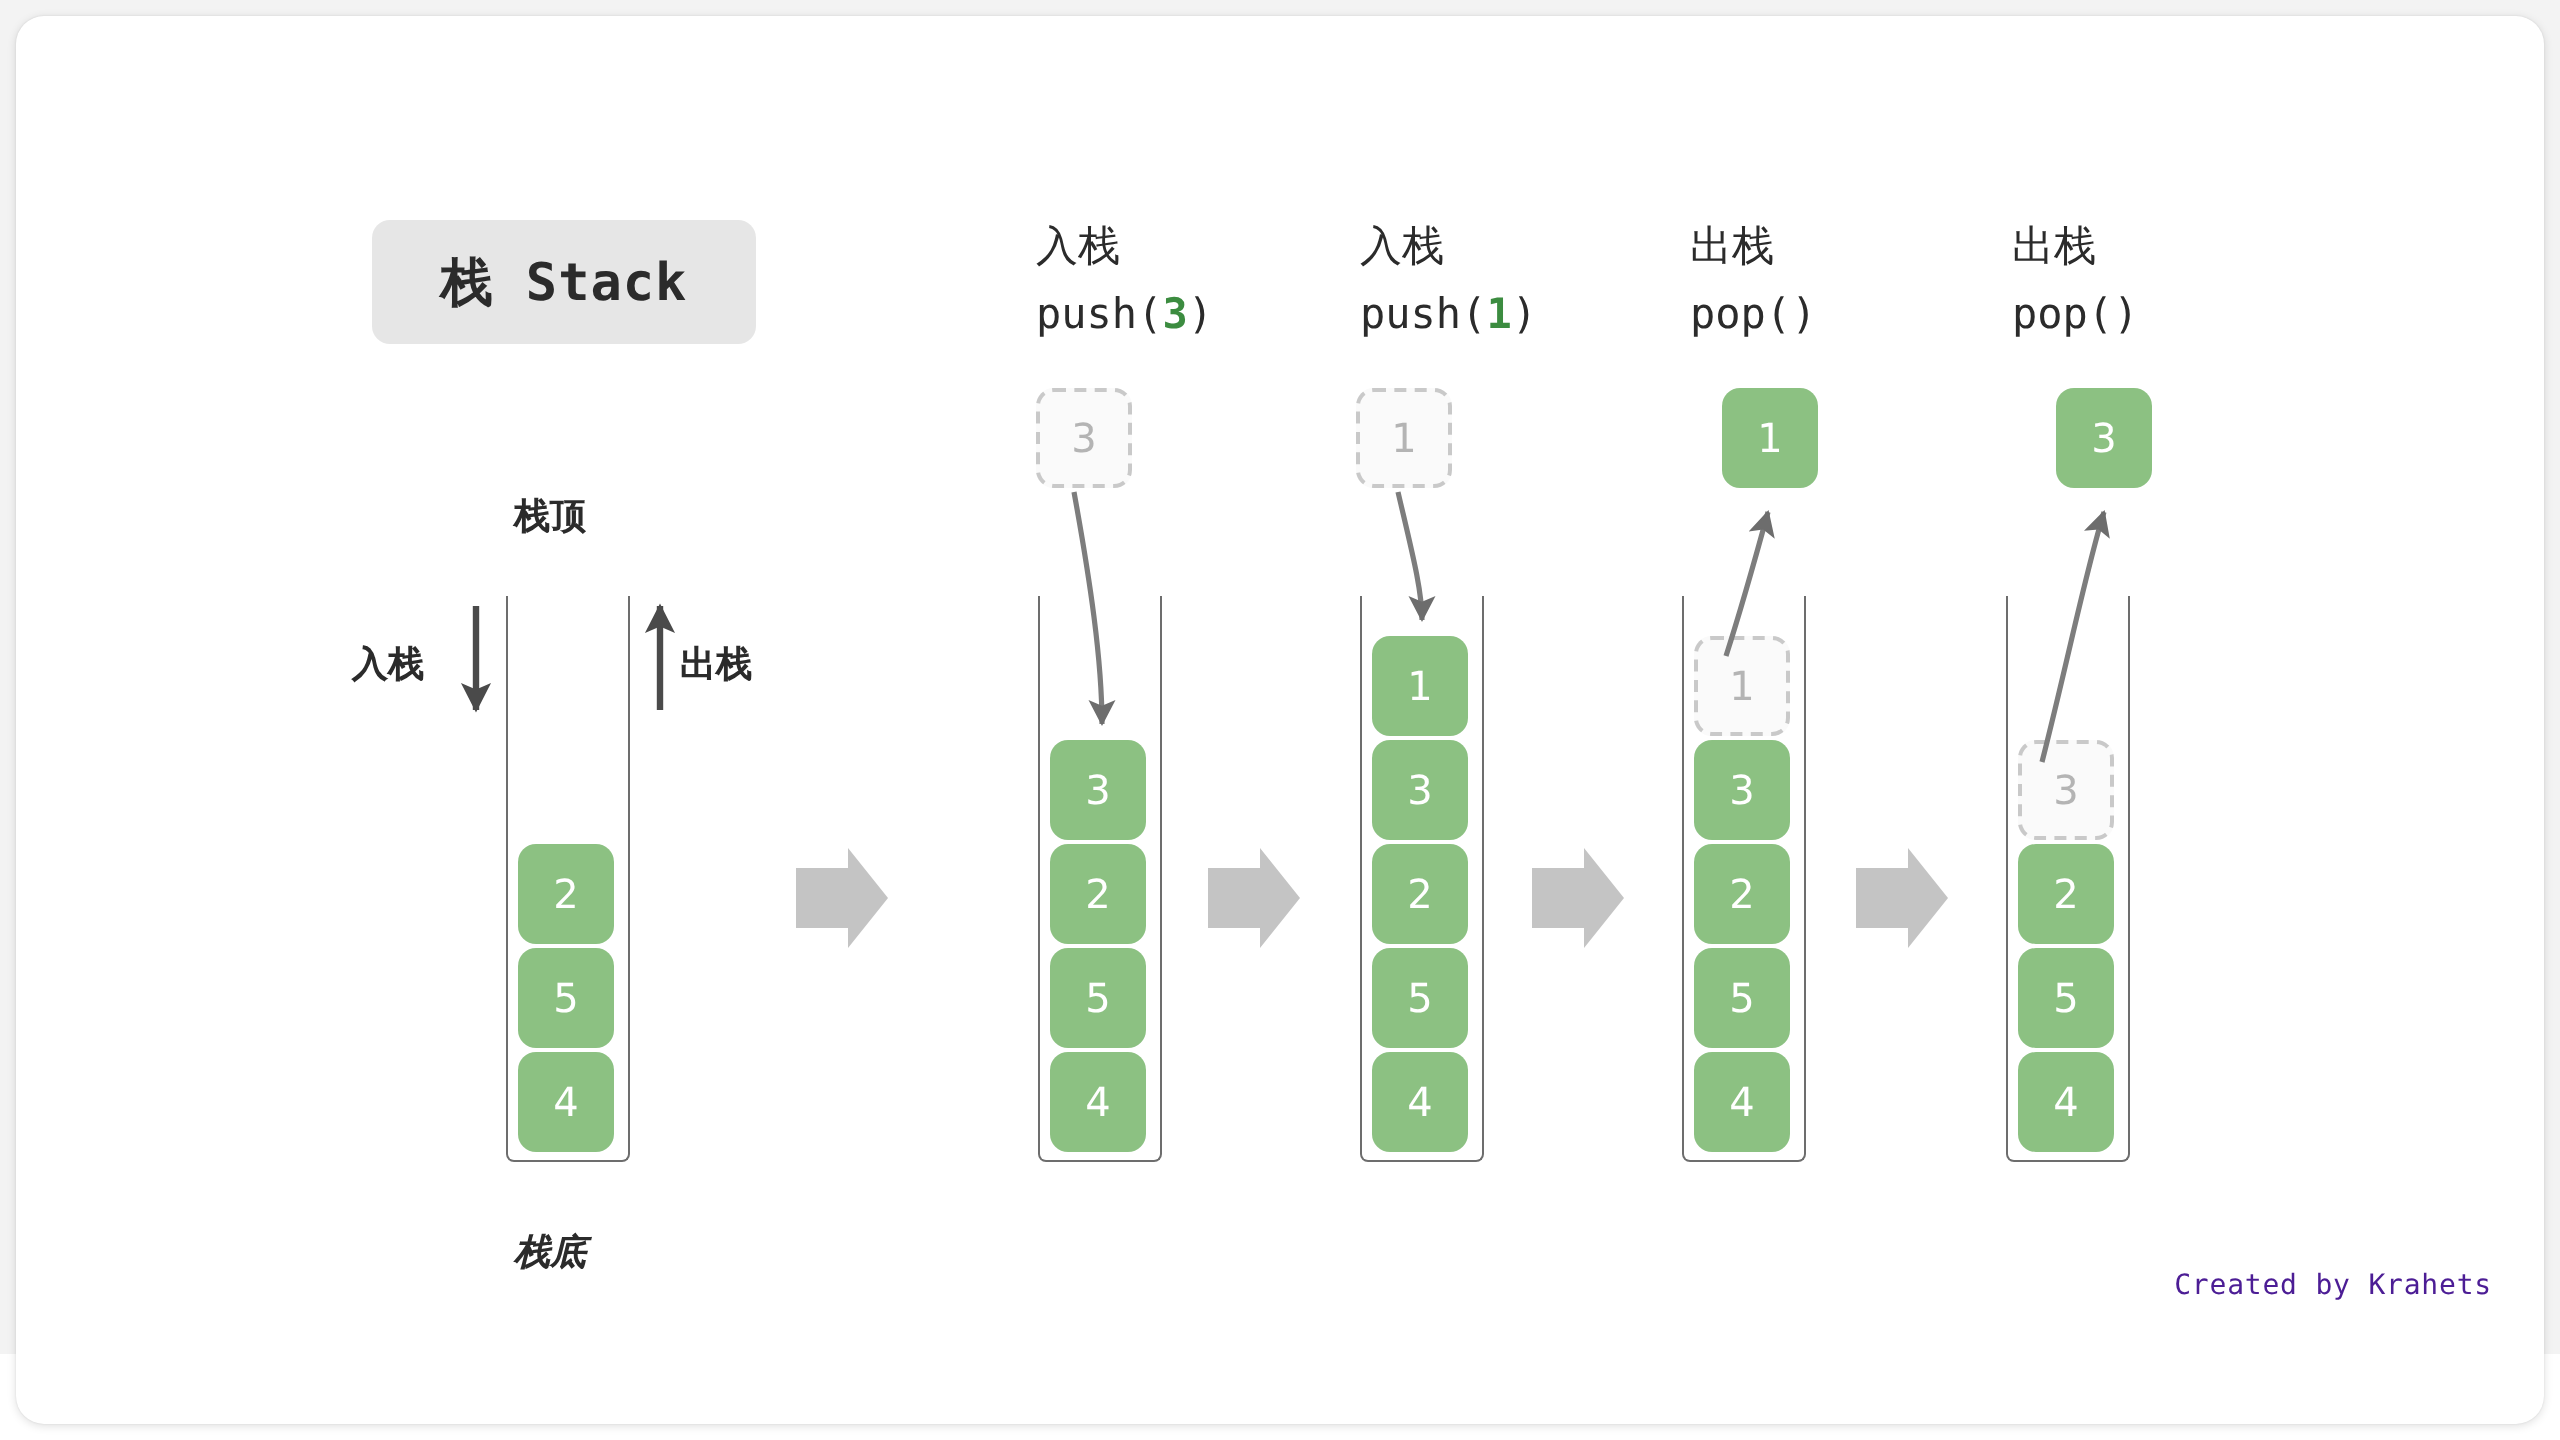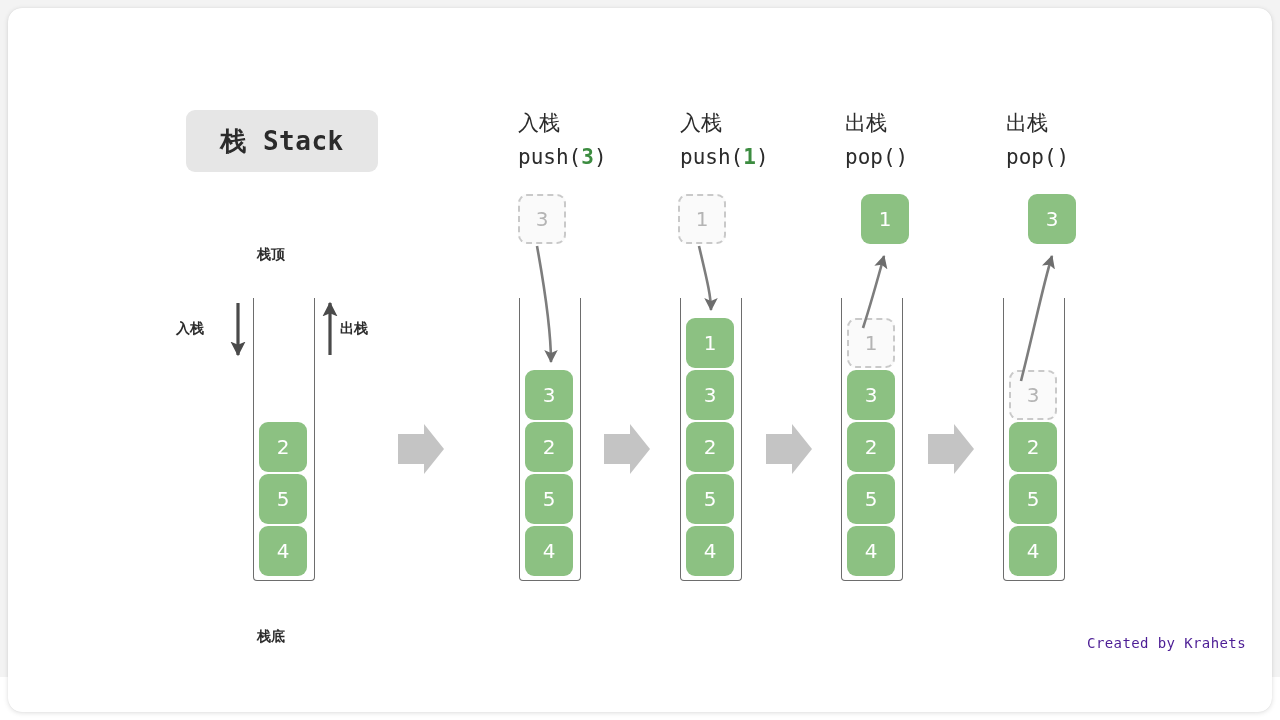--- a/index.html
+++ b/index.html
@@ -38,21 +38,21 @@
     font-weight: bold;
     color: #2b2b2b;
     letter-spacing: 0.5px;
   }
 
   
   .lbl {
     position: absolute;
     font-family: "DejaVu Sans", sans-serif;
     font-weight: bold;
-    font-size: 14px;
+    font-size: 18px;
     color: #2b2b2b;
     white-space: nowrap;
   }
   .caption {
     position: absolute;
     font-family: "DejaVu Sans Mono", monospace;
     font-size: 21px;
     color: #2b2b2b;
     white-space: nowrap;
     line-height: 34px;
@@ -127,21 +127,21 @@
   <div class="lbl" style="left:176px; top:320px;">入栈</div>
 
   <div class="lbl" style="left:340px; top:320px;">出栈</div>
 
   <div class="tube" style="left:253px; top:298px; width:62px; height:283px;"></div>
 
   <div class="cell" style="left:259px; top:422px;">2</div>
   <div class="cell" style="left:259px; top:474px;">5</div>
   <div class="cell" style="left:259px; top:526px;">4</div>
 
-  <div class="lbl" style="left:257px; top:628px;">栈底</div>
+  <div class="lbl" style="left:257px; top:614px;font-style:italic;">栈底</div>
 
   <div class="caption" style="left:518px; top:106px;">
     <span class="cjk">入栈</span><br>
     <span>push(</span><span class="num">3</span><span>)</span>
   </div>
 
   <div class="cell ghost float" style="left:518px; top:194px;">3</div>
 
   <div class="tube" style="left:519px; top:298px; width:62px; height:283px;"></div>
 

